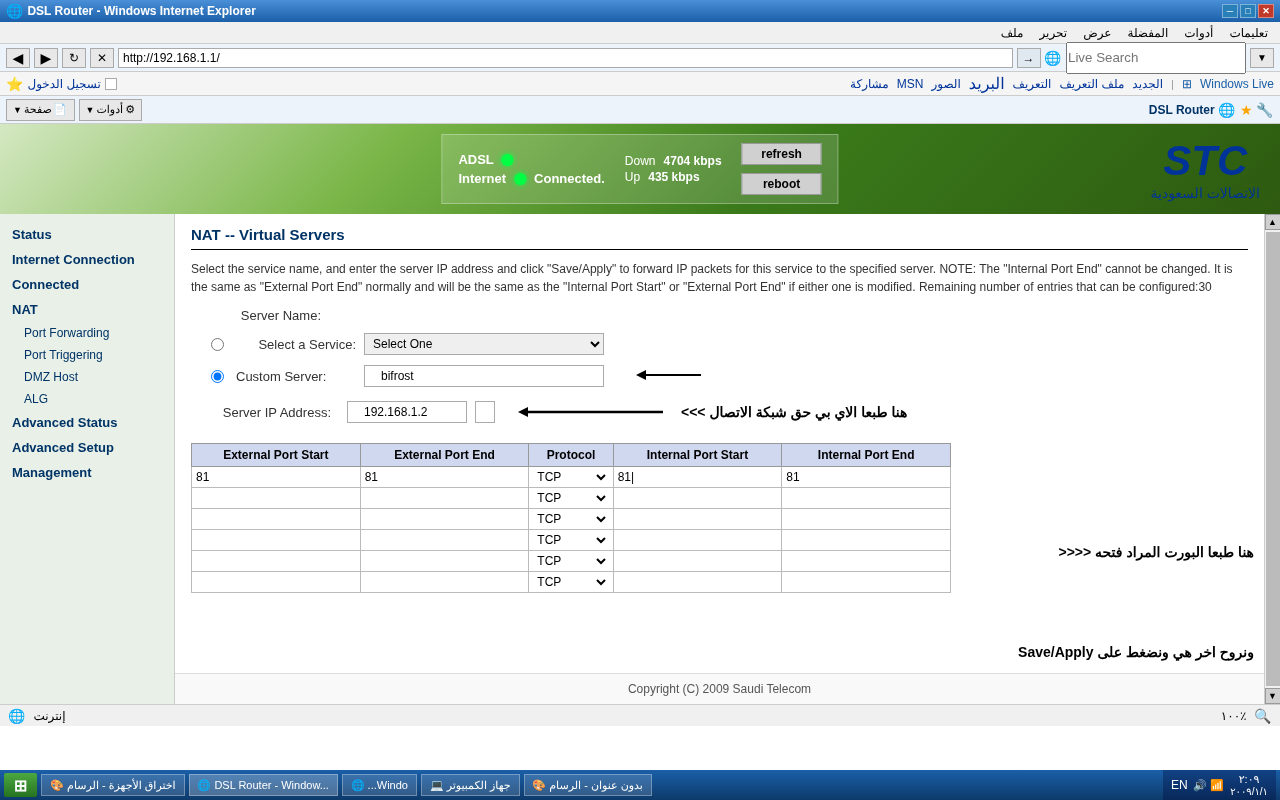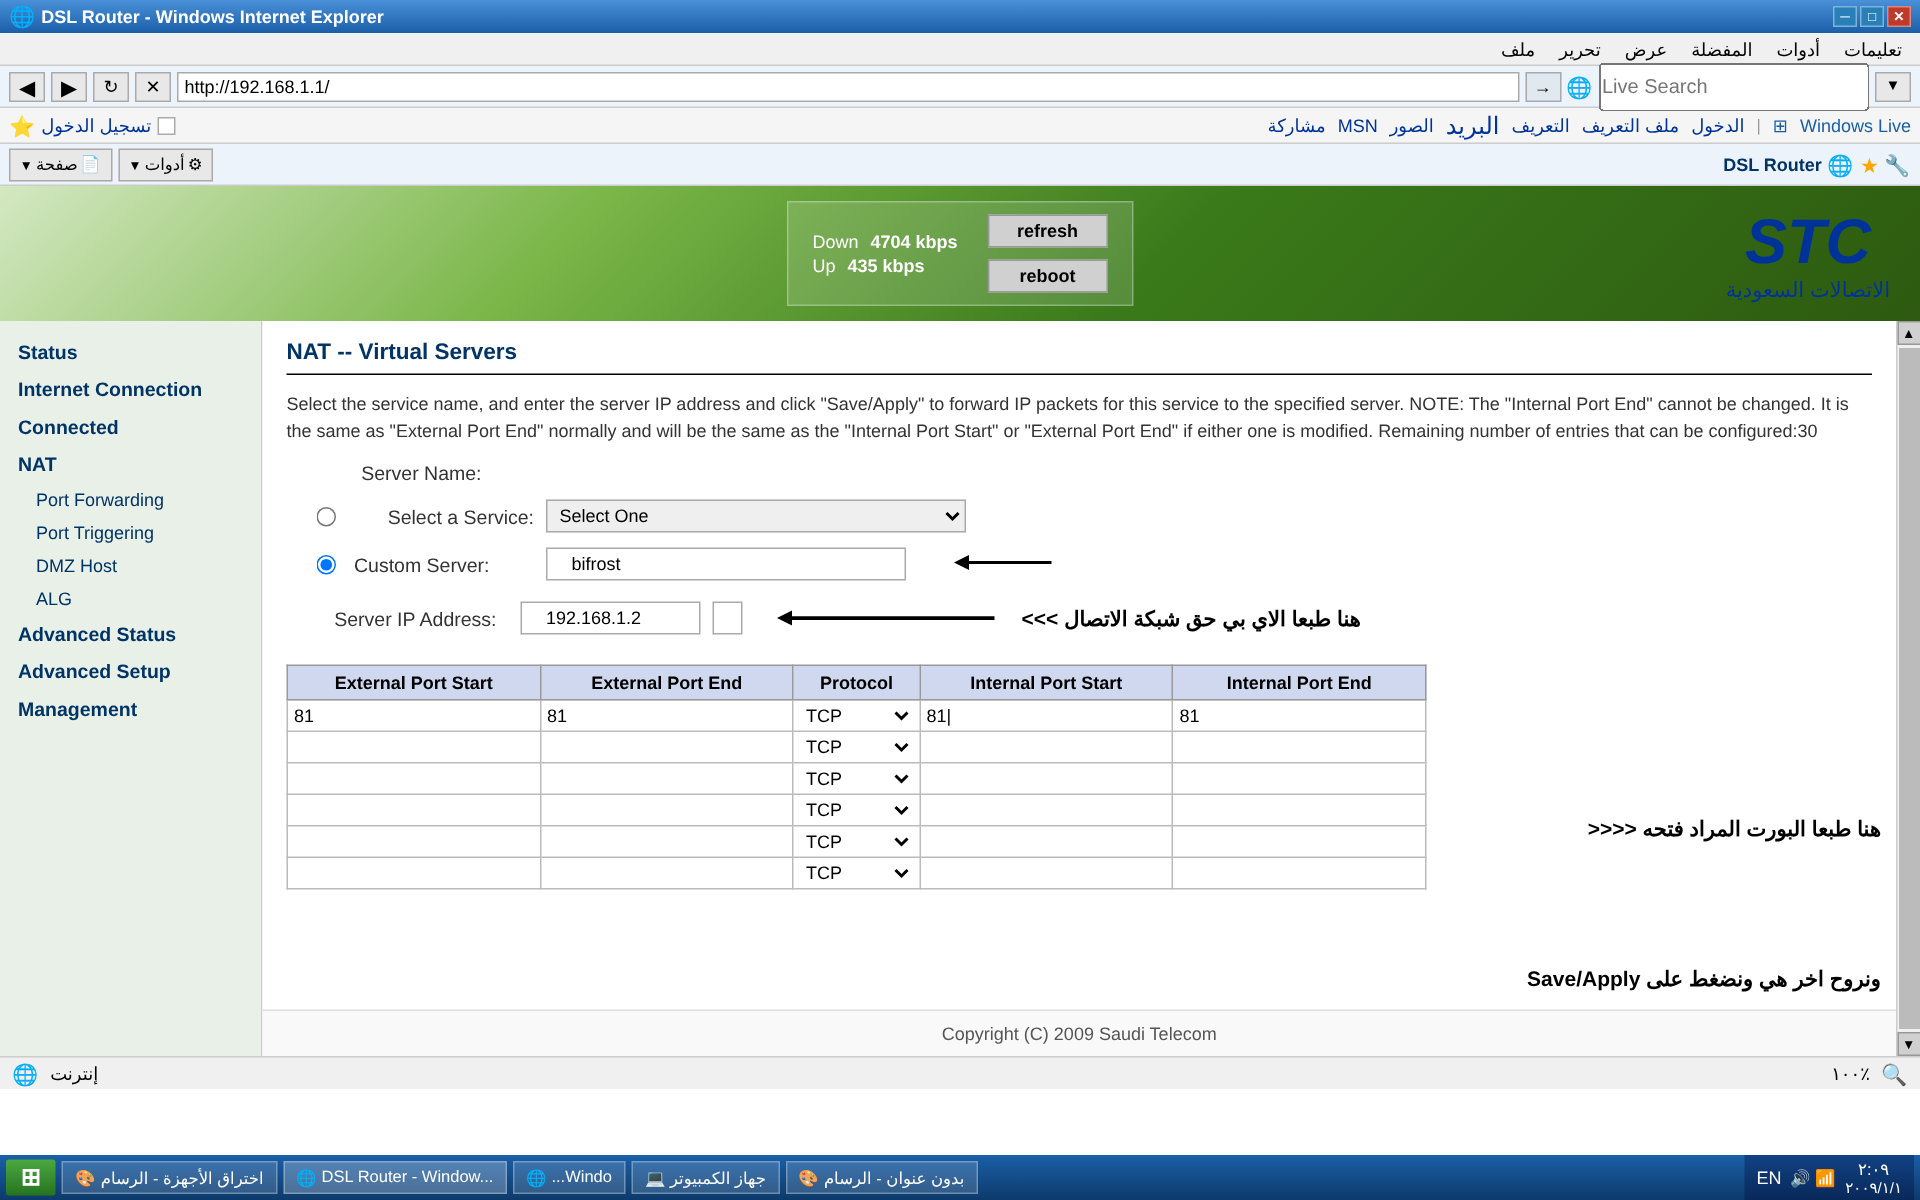--- a/index.html
+++ b/index.html
@@ -222,21 +222,21 @@
       padding: 3px 16px;
       font-size: 12px;
       height: 22px;
     }
 
     select.form-select {
       border: 1px solid #aaa;
       padding: 2px 4px;
       font-size: 12px;
       height: 22px;
-      width: 280px;
+      width: 240px;
     }
 
     .radio-btn {
       margin-right: 4px;
     }
 
     
     .port-table {
       border-collapse: collapse;
       width: 760px;
@@ -417,21 +417,21 @@
     <span style="color:#003399; font-size:12px; direction:rtl;">تسجيل الدخول</span>
     <span style="border:1px solid #aaa; width:12px; height:12px; display:inline-block; background:#fff;"></span>
   </div>
   <div style="display:flex; align-items:center; gap:8px;">
     <span style="color:#003399; font-size:12px;">مشاركة</span>
     <span style="color:#003399; font-size:12px;">MSN</span>
     <span style="color:#003399; font-size:12px;">الصور</span>
     <span style="color:#003399; font-size:16px;">البريد</span>
     <span style="color:#003399; font-size:12px;">التعريف</span>
     <span style="color:#003399; font-size:12px;">ملف التعريف</span>
-    <span style="color:#003399; font-size:12px;">الدخول</span>
+    <span style="color:#003399; font-size:12px;">الجديد</span>
     <span style="color:#999; font-size:11px;">|</span>
     <span style="font-size:12px; color:#1a5fa8;">⊞</span>
     <span style="font-size:12px; color:#1a5fa8;">Windows Live</span>
   </div>
 </div>
 
 <div class="ie-toolbar-row">
   <div class="tb-btn" style="height:22px; border:1px solid #aaa; background:#e8e8e8; padding:0 6px; font-size:11px; cursor:pointer; display:flex; align-items:center; gap:2px; direction:rtl;">
     <span>📄</span>
     <span style="font-size:11px;">صفحة</span>
@@ -447,20 +447,31 @@
     <span style="font-size:12px; color:#003366; font-weight:bold;">DSL Router</span>
     <span style="font-size:14px;">🌐</span>
     <span style="font-size:14px; color:#ffa500;">★</span>
     <span style="font-size:14px;">🔧</span>
   </div>
 </div>
 
 <div id="router-header">
 
   <div class="status-panel">
+    <div style="display:flex; flex-direction:column; gap:4px;">
+      <div class="status-row">
+        <span>ADSL</span>
+        <span class="led-green"></span>
+      </div>
+      <div class="status-row">
+        <span>Internet</span>
+        <span class="led-green"></span>
+        <span style="font-size:13px; font-weight:bold; color:#fff;">Connected.</span>
+      </div>
+    </div>
     <div style="display:flex; flex-direction:column; gap:2px;">
       <div style="display:flex; gap:8px; color:#fff; font-size:12px;">
         <span>Down</span>
         <span style="font-weight:bold;">4704 kbps</span>
       </div>
       <div style="display:flex; gap:8px; color:#fff; font-size:12px;">
         <span>Up</span>
         <span style="font-weight:bold;">435 kbps</span>
       </div>
     </div>

